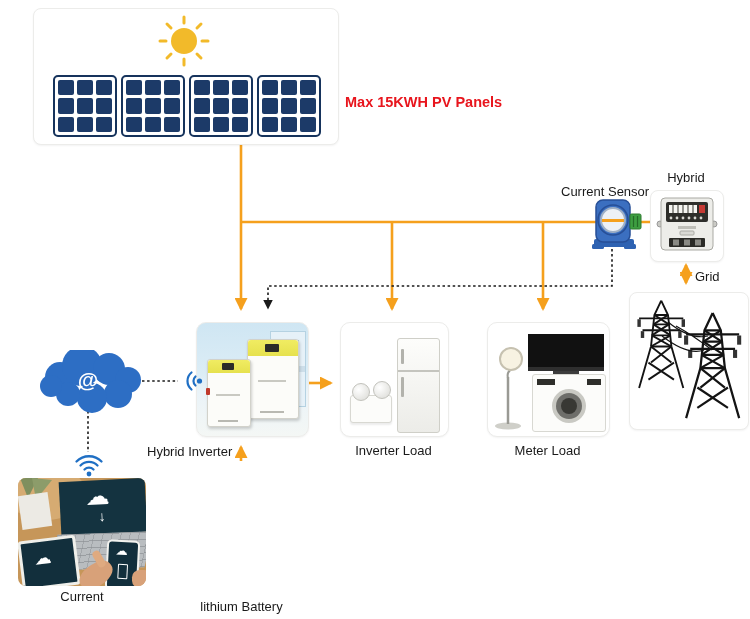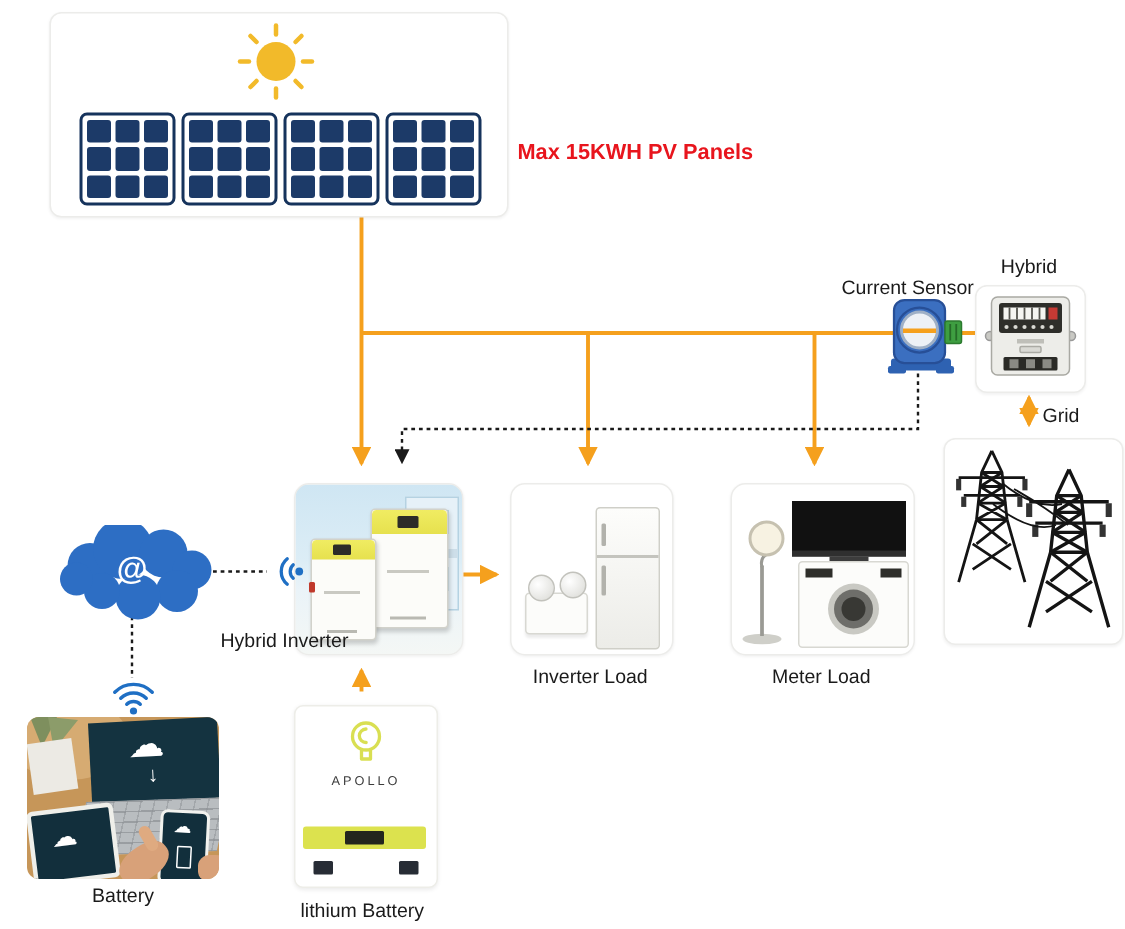--- a/index.html
+++ b/index.html
@@ -188,21 +188,21 @@
     </div>
     <div class="abs" style="left:10px;top:36px;width:42px;height:66px;background:#FCFCF9;border:1px solid #D2D2CB;
          border-radius:3px;box-shadow:1px 2px 3px rgba(0,0,0,.18);">
       <div class="abs" style="left:0;top:0;width:100%;height:13px;background:linear-gradient(#F0EC62,#E6E14E);border-radius:3px 3px 0 0;"></div>
       <div class="abs" style="left:14px;top:3px;width:12px;height:7px;background:#2C2C28;border-radius:1px;"></div>
       <div class="abs" style="left:-2px;top:28px;width:4px;height:7px;background:#C0392B;border-radius:1px;"></div>
       <div class="abs" style="left:8px;top:34px;width:24px;height:2px;background:#C9C9C2;"></div>
       <div class="abs" style="left:10px;bottom:4px;width:20px;height:2px;background:#B9B9B2;"></div>
     </div>
   </div>
-  <div class="lbl" style="left:147px;top:420px;">Hybrid Inverter</div>
+  <div class="lbl" style="left:147px;top:445px;">Hybrid Inverter</div>
 
   <div class="box" style="left:340px;top:322px;width:107px;height:113px;">
     <div class="abs" style="left:56px;top:15px;width:41px;height:93px;border:1px solid #CFCFC8;border-radius:3px;
          background:linear-gradient(180deg,#FDFDFB,#ECECE8);">
       <div class="abs" style="left:0;top:31px;width:100%;height:1.5px;background:#C4C4BE;"></div>
       <div class="abs" style="left:3px;top:10px;width:3px;height:15px;background:#B2B2AC;border-radius:1px;"></div>
       <div class="abs" style="left:3px;top:38px;width:3px;height:20px;background:#B2B2AC;border-radius:1px;"></div>
     </div>
     <div class="abs" style="left:9px;top:72px;width:40px;height:26px;background:#FCFCFA;border:1px solid #D8D8D2;
          border-radius:3px;box-shadow:0 2px 2px rgba(0,0,0,.08);">
@@ -286,33 +286,17 @@
     </div>
     <div class="abs" style="left:88px;top:62px;width:29px;height:46px;background:#122F3C;border:2px solid #F2F2EE;
          border-radius:5px;transform:rotate(3deg);">
       <span class="abs" style="left:7px;top:2px;font-size:12px;color:#fff;">☁</span>
       <div class="abs" style="left:10px;top:22px;width:8px;height:13px;border:1px solid #fff;border-radius:1px;"></div>
     </div>
     <div class="abs" style="left:60px;top:86px;width:36px;height:22px;background:#D8A179;border-radius:45%;transform:rotate(-35deg);"></div>
     <div class="abs" style="left:77px;top:72px;width:8px;height:18px;background:#DFAA80;border-radius:4px;transform:rotate(-30deg);"></div>
     <div class="abs" style="left:114px;top:92px;width:20px;height:18px;background:#D8A179;border-radius:40%;"></div>
   </div>
-  <div class="lbl ctr" style="left:18px;top:590px;width:128px;">Battery</div>
-
-  <div class="abs" style="left:196px;top:470px;width:94px;height:120px;background:#fff;border:1px solid #EDEDE8;
-       border-radius:6px;box-shadow:0 1px 3px rgba(0,0,0,.08);">
-    <svg class="abs" style="left:31px;top:7px;" width="32" height="36" viewBox="0 0 32 36">
-      <g stroke="#D9DF52" stroke-width="2.2" fill="none" stroke-linecap="round">
-        <circle cx="16" cy="13" r="9"></circle>
-        <path d="M13 22 L13 28 M19 22 L19 28 M13 28 H19"></path>
-        <path d="M16 8 a4.5 4.5 0 1 0 .1 9"></path>
-      </g>
-    </svg>
-    <div class="abs ctr" style="left:0;top:44px;width:100%;font-size:8.5px;letter-spacing:2px;color:#3C3C3C;">APOLLO</div>
-    <div class="abs" style="left:5px;top:80px;width:82px;height:15px;background:#DCE24E;border-radius:2px;">
-      <div class="abs" style="left:28px;top:2.5px;width:26px;height:9px;background:#23261D;border-radius:1px;"></div>
-    </div>
-    <div class="abs" style="left:12px;top:103px;width:13px;height:9px;background:#272C35;border-radius:1px;"></div>
-    <div class="abs" style="left:69px;top:103px;width:13px;height:9px;background:#272C35;border-radius:1px;"></div>
-  </div>
+  <div class="lbl ctr" style="left:18px;top:590px;width:128px;">Current</div>
+
   <div class="lbl ctr" style="left:179px;top:600px;width:125px;">lithium Battery</div>
 
 </div>
 
 </body></html>

